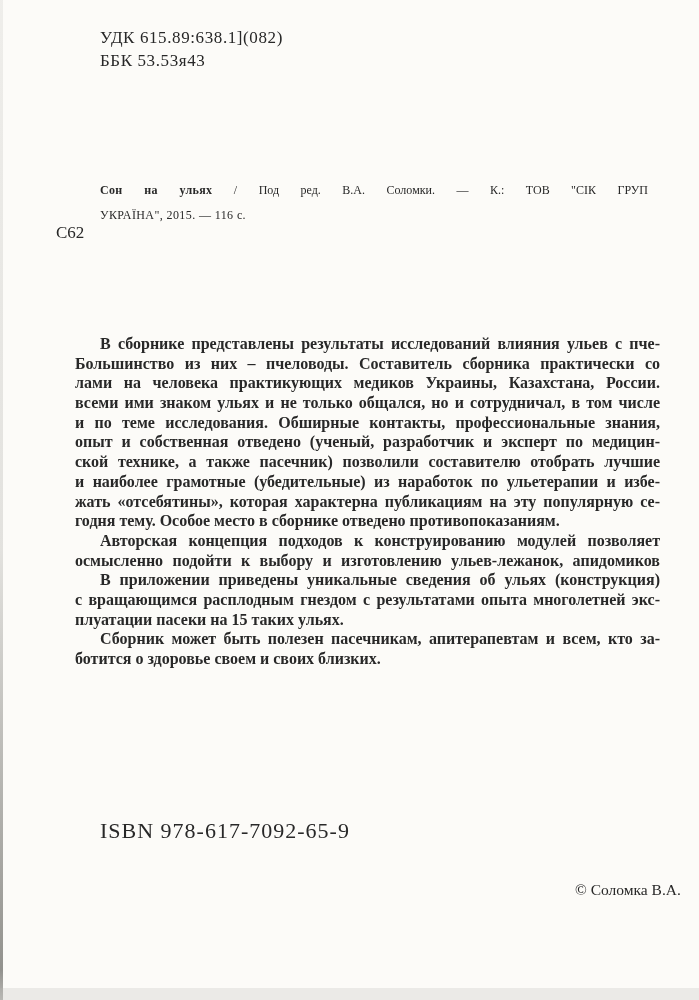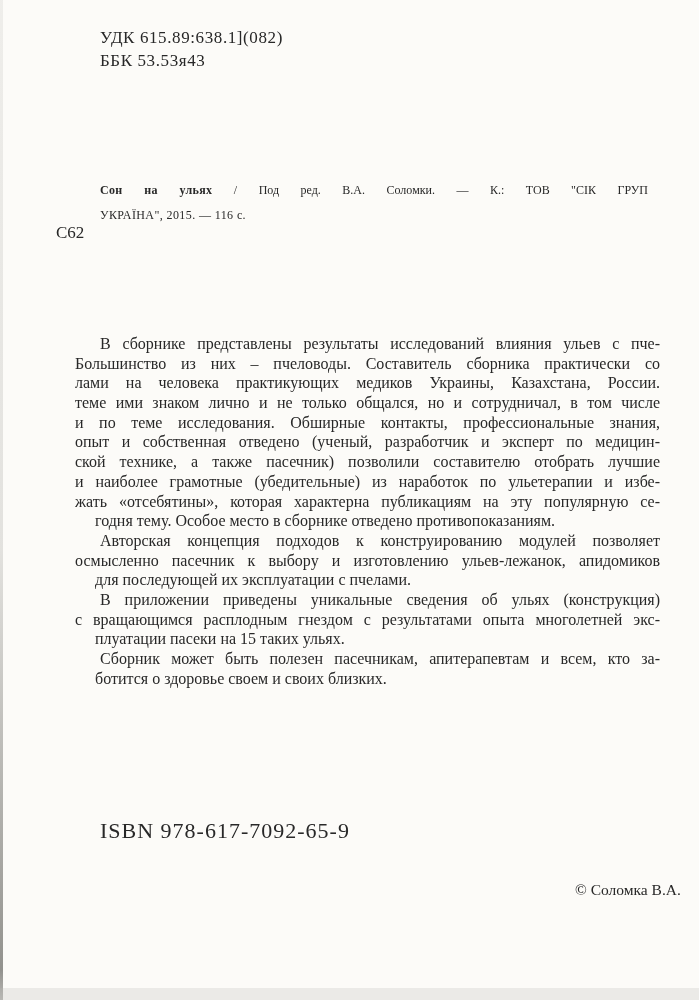--- a/index.html
+++ b/index.html
@@ -57,23 +57,23 @@
     font-size:16px;line-height:19.7px;
   }
   .ln{
     height:19.7px;
     text-align:justify;
     text-align-last:justify;
     overflow:hidden;
     white-space:nowrap; 
   }
   
-  .ln{white-space:normal;}
+  .ln{white-space:normal;font-weight:bold;}
   .ln.first{text-indent:25px;}
-  .ln.last{text-align-last:left;margin-left:20px;}
+  .ln.last{text-align-last:left;}
 
   .isbn{
     position:absolute;left:100px;top:818px;
     font-size:22px;letter-spacing:1px;
   }
   .copyright{
     position:absolute;left:540px;top:881px;
     font-size:15.5px;
     margin-left:35px;
   }
@@ -95,31 +95,30 @@
 
   <div class="catalog-entry">
     <div class="l1"><b>Сон на ульях</b><span> / Под ред. В.А. Соломки. — К.: ТОВ "СІК ГРУП</span></div>
     <div class="l2">УКРАЇНА", 2015. — 116 с.</div>
   </div>
 
   <div class="annotation">
     <div class="ln first">В сборнике представлены результаты исследований влияния ульев с пче-</div>
     <div class="ln">Большинство из них – пчеловоды. Составитель сборника практически со</div>
     <div class="ln">лами на человека практикующих медиков Украины, Казахстана, России.</div>
-    <div class="ln">теме ими знаком лично и не только общался, но и сотрудничал, в том числе</div>
+    <div class="ln">всеми ими знаком ульях и не только общался, но и сотрудничал, в том числе</div>
     <div class="ln">и по теме исследования. Обширные контакты, профессиональные знания,</div>
     <div class="ln">опыт и собственная отведено (ученый, разработчик и эксперт по медицин-</div>
     <div class="ln">ской технике, а также пасечник) позволили составителю отобрать лучшие</div>
     <div class="ln">и наиболее грамотные (убедительные) из наработок по ульетерапии и избе-</div>
     <div class="ln">жать «отсебятины», которая характерна публикациям на эту популярную се-</div>
     <div class="ln last">годня тему. Особое место в сборнике отведено противопоказаниям.</div>
 
     <div class="ln first">Авторская концепция подходов к конструированию модулей позволяет</div>
-    <div class="ln">осмысленно пасечник к выбору и изготовлению ульев-лежанок, апидомиков</div>
-    <div class="ln last">для последующей их эксплуатации с пчелами.</div>
+    <div class="ln">осмысленно подойти к выбору и изготовлению ульев-лежанок, апидомиков</div>
 
     <div class="ln first">В приложении приведены уникальные сведения об ульях (конструкция)</div>
     <div class="ln">с вращающимся расплодным гнездом с результатами опыта многолетней экс-</div>
     <div class="ln last">плуатации пасеки на 15 таких ульях.</div>
 
     <div class="ln first">Сборник может быть полезен пасечникам, апитерапевтам и всем, кто за-</div>
     <div class="ln last">ботится о здоровье своем и своих близких.</div>
   </div>
 
   <div class="isbn">ISBN 978-617-7092-65-9</div>

